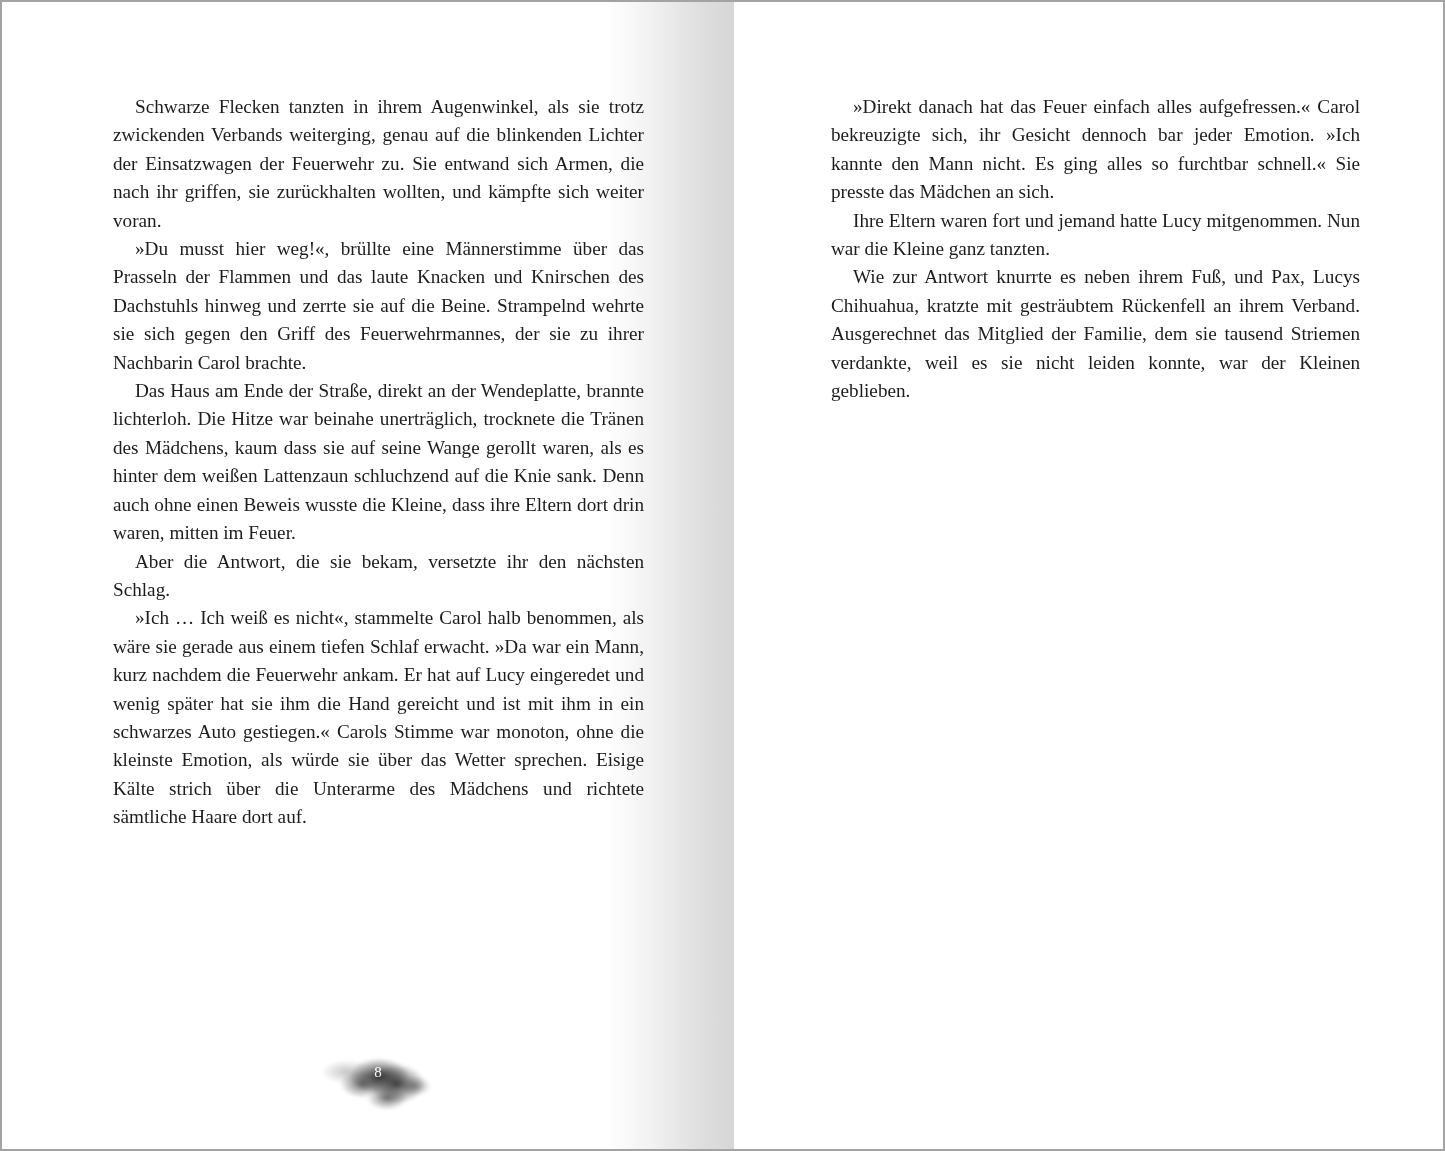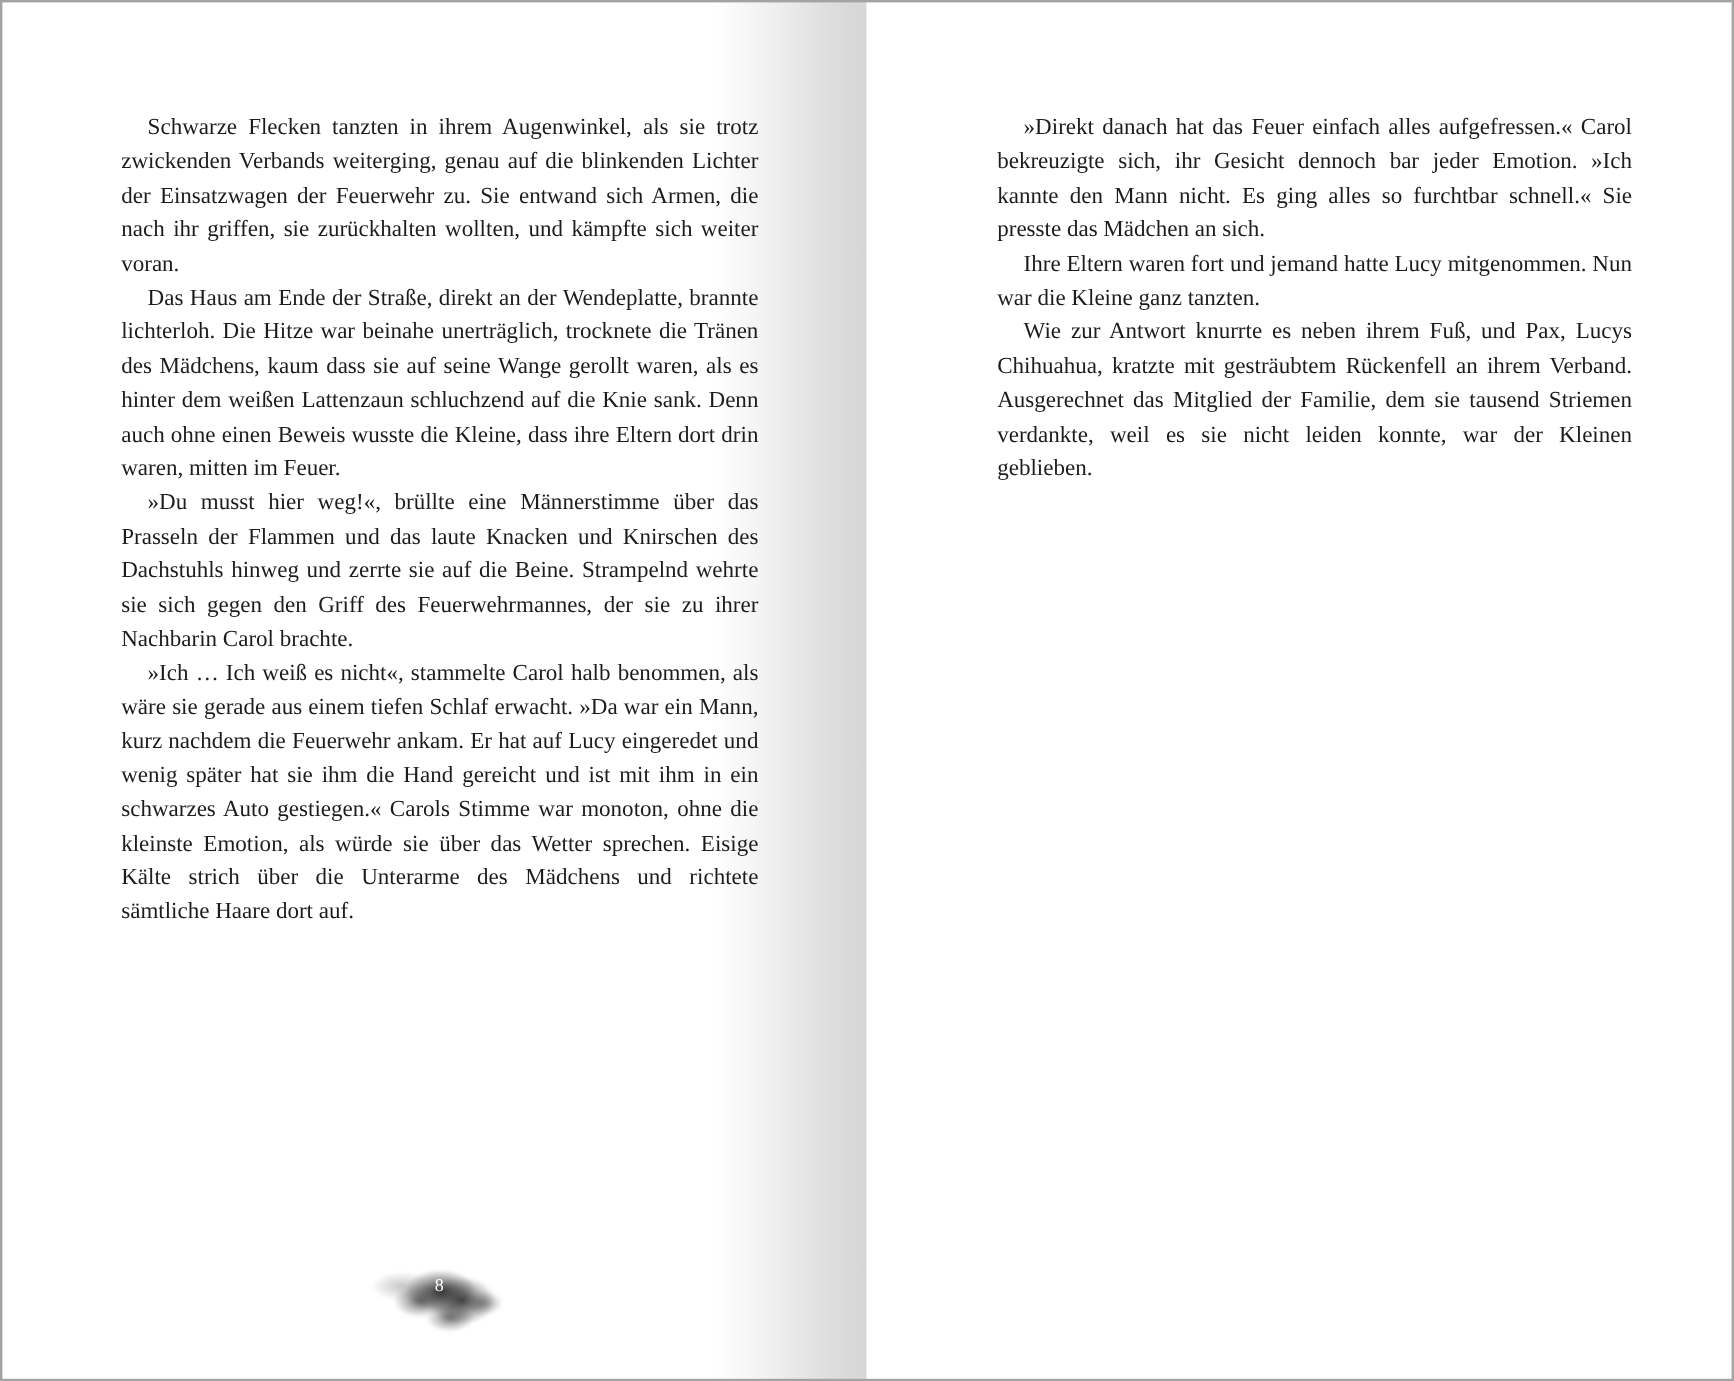--- a/index.html
+++ b/index.html
@@ -8,21 +8,21 @@
     background: #ffffff;
     font-family: "Liberation Serif", "DejaVu Serif", serif;
   }
   .frame {
     position: absolute; left: 0; top: 0; width: 1445px; height: 1151px;
     box-sizing: border-box; border: 2px solid #a3a3a3; pointer-events: none; z-index: 5;
   }
   .page {
     position: absolute; top: 0; height: 1151px; background: #ffffff;
   }
-  .page-left { left: 0; width: 781px; }
+  .page-left { left: 12px; width: 781px; }
   .page-right { left: 738px; width: 723px; }
   .gutter-shadow {
     position: absolute; top: 0; left: 595px; width: 127px; height: 1151px;
     background: linear-gradient(to right, rgba(255,255,255,0) 0%, rgba(232,232,232,0.6) 35%, #dedede 75%, #d6d6d6 100%);
   }
   .text-block {
     position: absolute; top: 93px; width: 531px;
     font-size: 19.2px; line-height: 28.4px; color: #1c1c1c;
     text-align: justify; hyphens: manual;
   }
@@ -48,22 +48,23 @@
     font-size: 15px; color: #ffffff;
   }
 </style>
 </head>
 <body>
 
 <div class="page page-left">
   <div class="gutter-shadow"></div>
   <div class="text-block">
     <p>Schwarze Flecken tanzten in ihrem Augenwinkel, als sie trotz zwickenden Verbands weiterging, genau auf die blinkenden Lich­ter der Einsatzwagen der Feuerwehr zu. Sie entwand sich Armen, die nach ihr griffen, sie zurückhalten wollten, und kämpfte sich weiter voran.</p>
+    <p>»Du musst hier weg!«, brüllte eine Männerstimme über das Prasseln der Flammen und das laute Knacken und Knirschen des Dachstuhls hinweg und zerrte sie auf die Beine. Strampelnd wehrte sie sich gegen den Griff des Feuerwehrmannes, der sie zu ihrer Nachbarin Carol brachte.</p>
     <p>Das Haus am Ende der Straße, direkt an der Wendeplatte, brannte lichterloh. Die Hitze war beinahe unerträglich, trocknete die Tränen des Mädchens, kaum dass sie auf seine Wange gerollt waren, als es hinter dem weißen Lattenzaun schluchzend auf die Knie sank. Denn auch ohne einen Beweis wusste die Kleine, dass ihre Eltern dort drin waren, mitten im Feuer.</p>
-    <p>»Du musst hier weg!«, brüllte eine Männerstimme über das Prasseln der Flammen und das laute Knacken und Knirschen des Dachstuhls hinweg und zerrte sie auf die Beine. Strampelnd wehrte sie sich gegen den Griff des Feuerwehrmannes, der sie zu ihrer Nachbarin Carol brachte.</p>
+    <p>Aber die Antwort, die sie bekam, versetzte ihr den nächsten Schlag.</p>
     <p>»Ich … Ich weiß es nicht«, stammelte Carol halb benommen, als wäre sie gerade aus einem tiefen Schlaf erwacht. »Da war ein Mann, kurz nachdem die Feuerwehr ankam. Er hat auf Lucy ein­geredet und wenig später hat sie ihm die Hand gereicht und ist mit ihm in ein schwarzes Auto gestiegen.« Carols Stimme war mono­ton, ohne die kleinste Emotion, als würde sie über das Wetter spre­chen. Eisige Kälte strich über die Unterarme des Mädchens und richtete sämtliche Haare dort auf.</p>
   </div>
   <div class="folio">
     <div class="smoke"></div>
     <div class="folio-number">8</div>
   </div>
 </div>
 
 <div class="page page-right">
   <div class="text-block">

